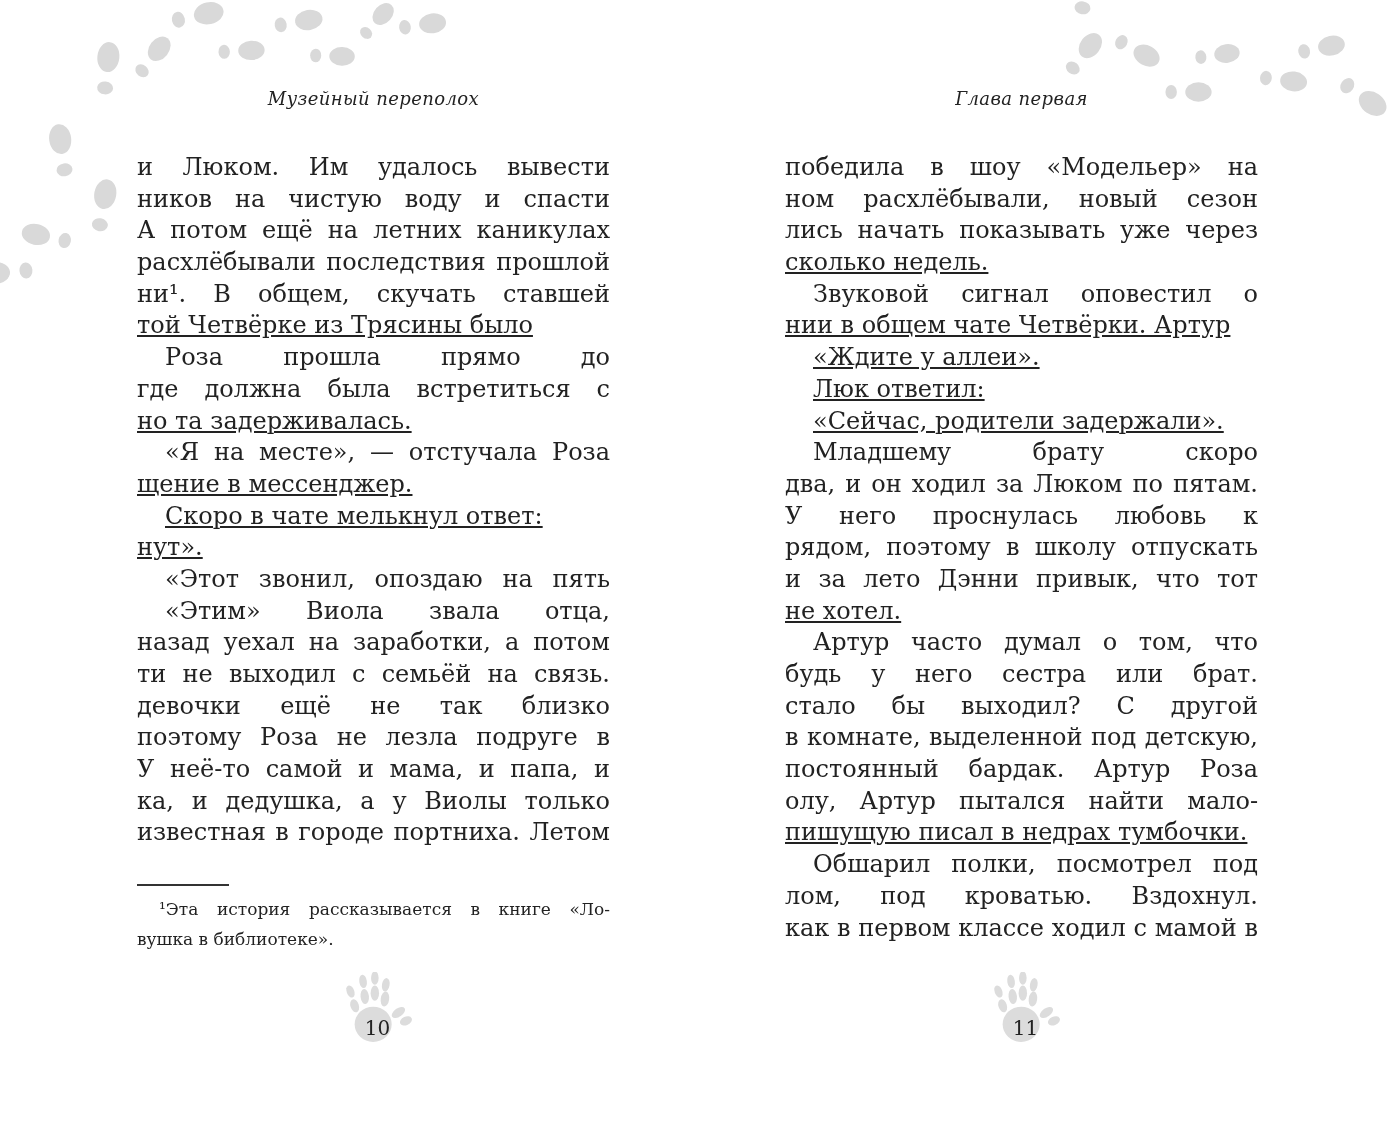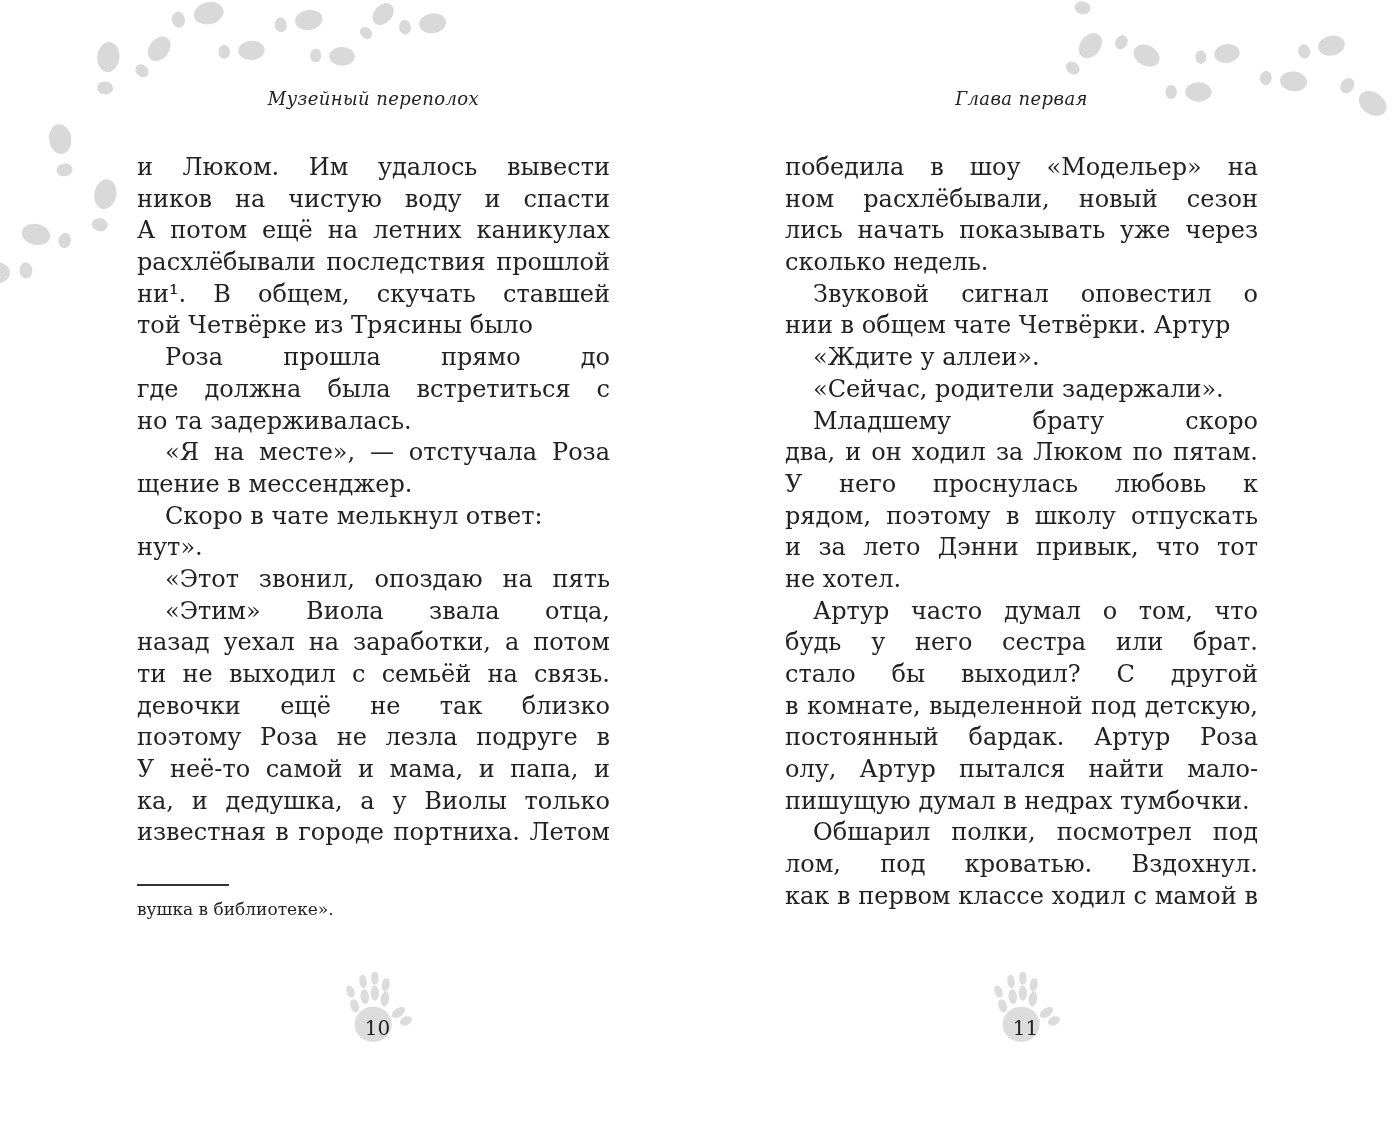--- a/index.html
+++ b/index.html
@@ -35,21 +35,21 @@
     font-size:24px;
     line-height:31.7px;
   }
   .bodytext .line{
     text-align:justify;
     text-align-last:justify;
     white-space:normal;
     overflow:hidden;
     height:31.7px;
   }
-  .bodytext .line.last{text-align:left;text-align-last:left;}
+  .bodytext .line.last{text-align:left;text-align-last:left;text-decoration:underline;}
   .bodytext .line.indent{text-indent:28px;}
 
   
   .footnote{
     position:absolute;top:884px;left:0;right:0;
     font-size:17px;
     line-height:30px;
   }
   .footnote-rule{
     width:92px;height:0;
@@ -193,20 +193,21 @@
         <div class="line">девочки ещё не так близко общались,</div>
         <div class="line">поэтому Роза не лезла подруге в душу.</div>
         <div class="line">У неё-то самой и мама, и папа, и бабуш-</div>
         <div class="line">ка, и дедушка, а у Виолы только мама,</div>
         <div class="line">известная в городе портниха. Летом она</div>
       </div>
 
     <div class="footnote">
       <div class="footnote-rule"></div>
       <div>
+          <div class="line indent">¹Эта история рассказывается в книге «Ло-</div>
           <div class="line last">вушка в библиотеке».</div>
         </div>
     </div>
 
     <div class="folio-wrap">
       <svg class="handprint" viewBox="0 0 88 90" width="74" height="76">
           <use href="#hand-shape"></use>
         </svg>
       <div class="folio">10</div>
     </div>
@@ -216,34 +217,35 @@
     <div class="running-head">Глава первая</div>
 
     <div class="bodytext">
         <div class="line">победила в шоу «Модельер» на столич-</div>
         <div class="line">ном расхлёбывали, новый сезон собира-</div>
         <div class="line">лись начать показывать уже через не-</div>
         <div class="line last">сколько недель.</div>
         <div class="line indent">Звуковой сигнал оповестил о сообще-</div>
         <div class="line last">нии в общем чате Четвёрки. Артур писал:</div>
         <div class="line last indent">«Ждите у аллеи».</div>
+        <div class="line last indent">Люк ответил:</div>
         <div class="line last indent">«Сейчас, родители задержали».</div>
         <div class="line indent">Младшему брату скоро исполнялось</div>
         <div class="line">два, и он ходил за Люком по пятам.</div>
         <div class="line">У него проснулась любовь к старшему,</div>
         <div class="line">рядом, поэтому в школу отпускать его</div>
         <div class="line">и за лето Дэнни привык, что тот всегда</div>
         <div class="line last">не хотел.</div>
         <div class="line indent">Артур часто думал о том, что было бы,</div>
         <div class="line">будь у него сестра или брат. Наверное,</div>
         <div class="line">стало бы выходил? С другой стороны,</div>
         <div class="line">в комнате, выделенной под детскую, и так</div>
         <div class="line">постоянный бардак. Артур Роза ждала Ви-</div>
         <div class="line">олу, Артур пытался найти мало-мальски</div>
-        <div class="line last">пишущую думал в недрах тумбочки.</div>
+        <div class="line last">пишущую писал в недрах тумбочки.</div>
         <div class="line indent">Обшарил полки, посмотрел под сто-</div>
         <div class="line">лом, под кроватью. Вздохнул. Вспомнил,</div>
         <div class="line">как в первом классе ходил с мамой в ма-</div>
       </div>
 
     <div class="folio-wrap">
       <svg class="handprint" viewBox="0 0 88 90" width="74" height="76">
           <use href="#hand-shape"></use>
         </svg>
       <div class="folio">11</div>

